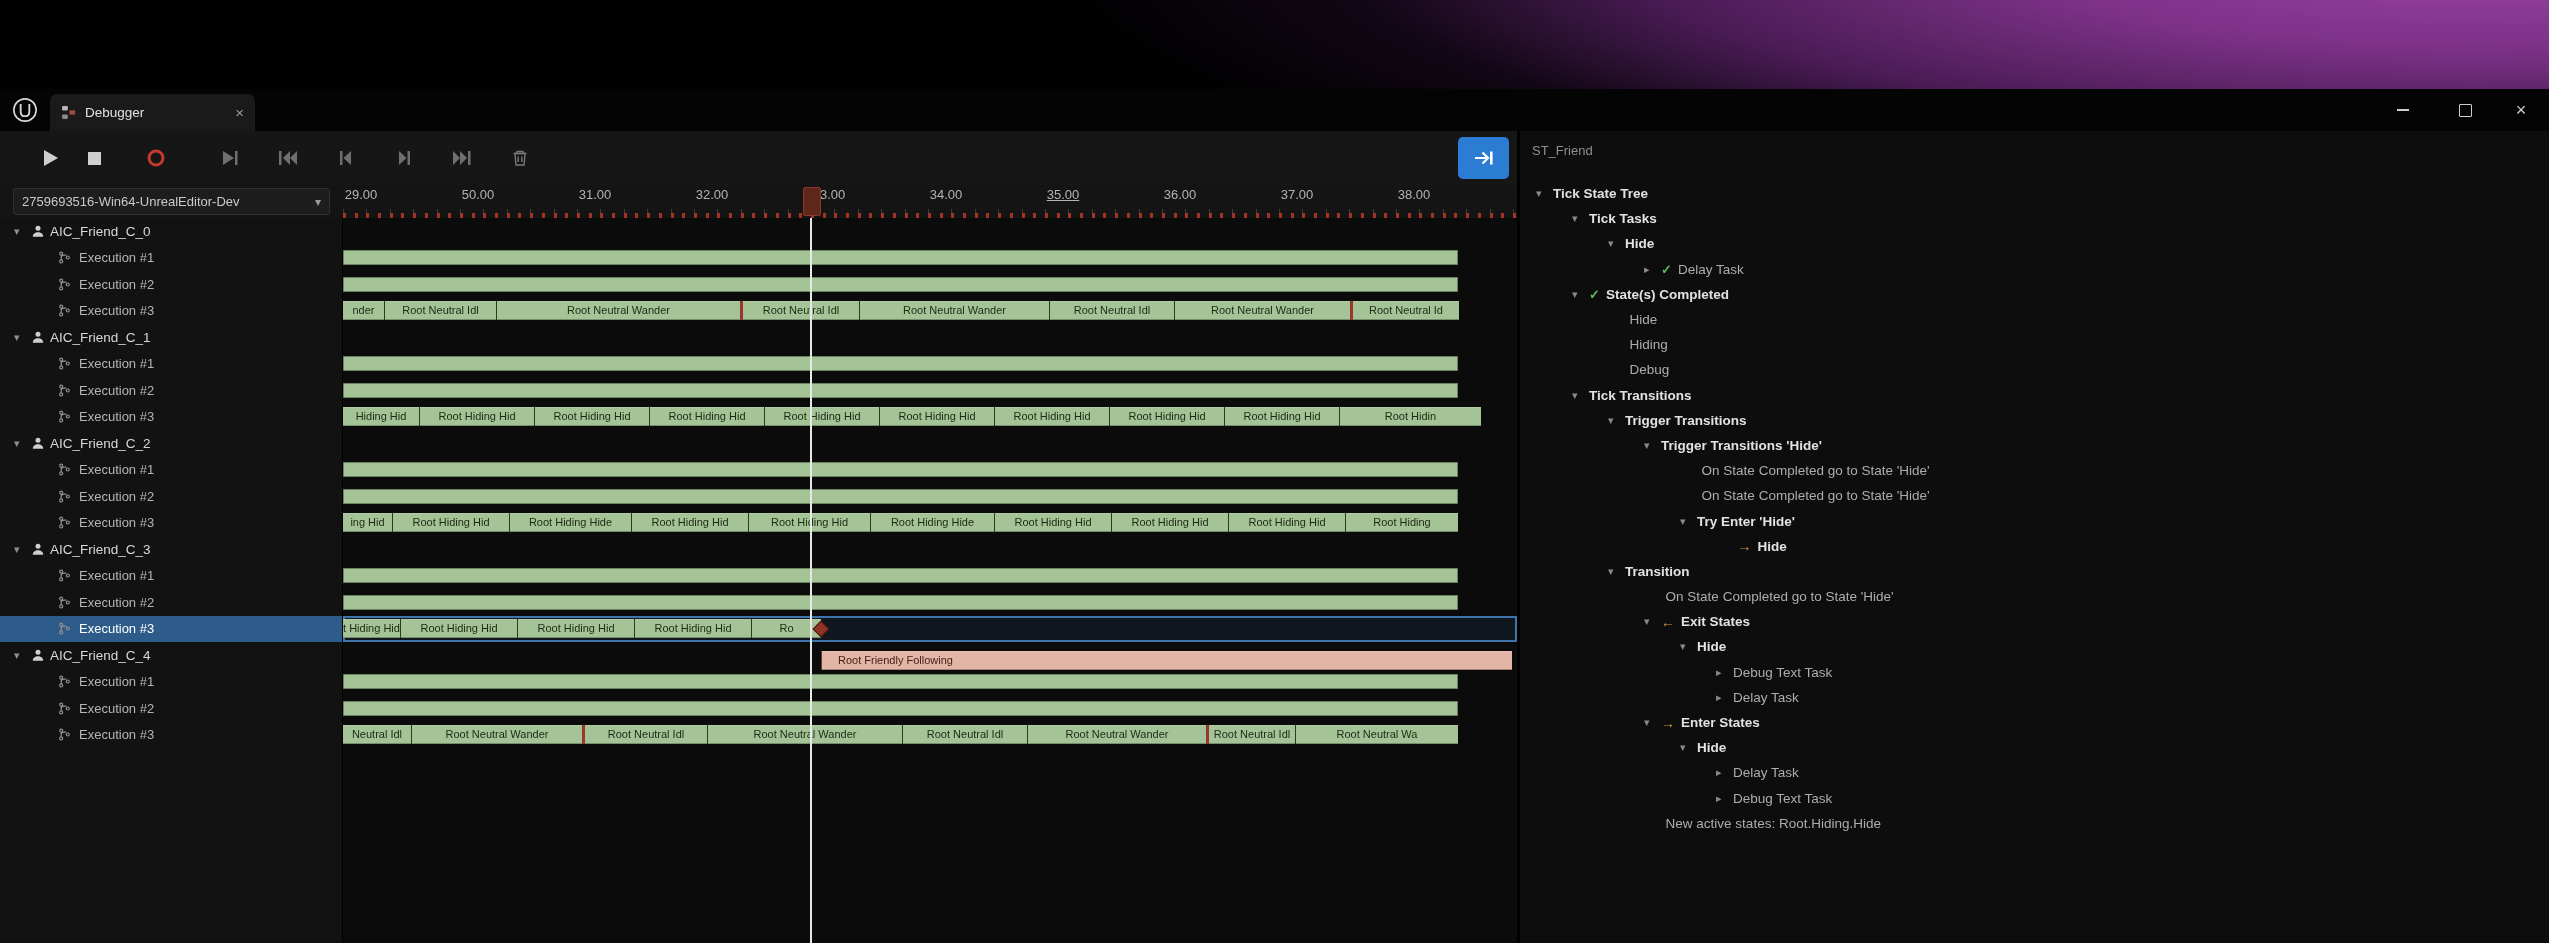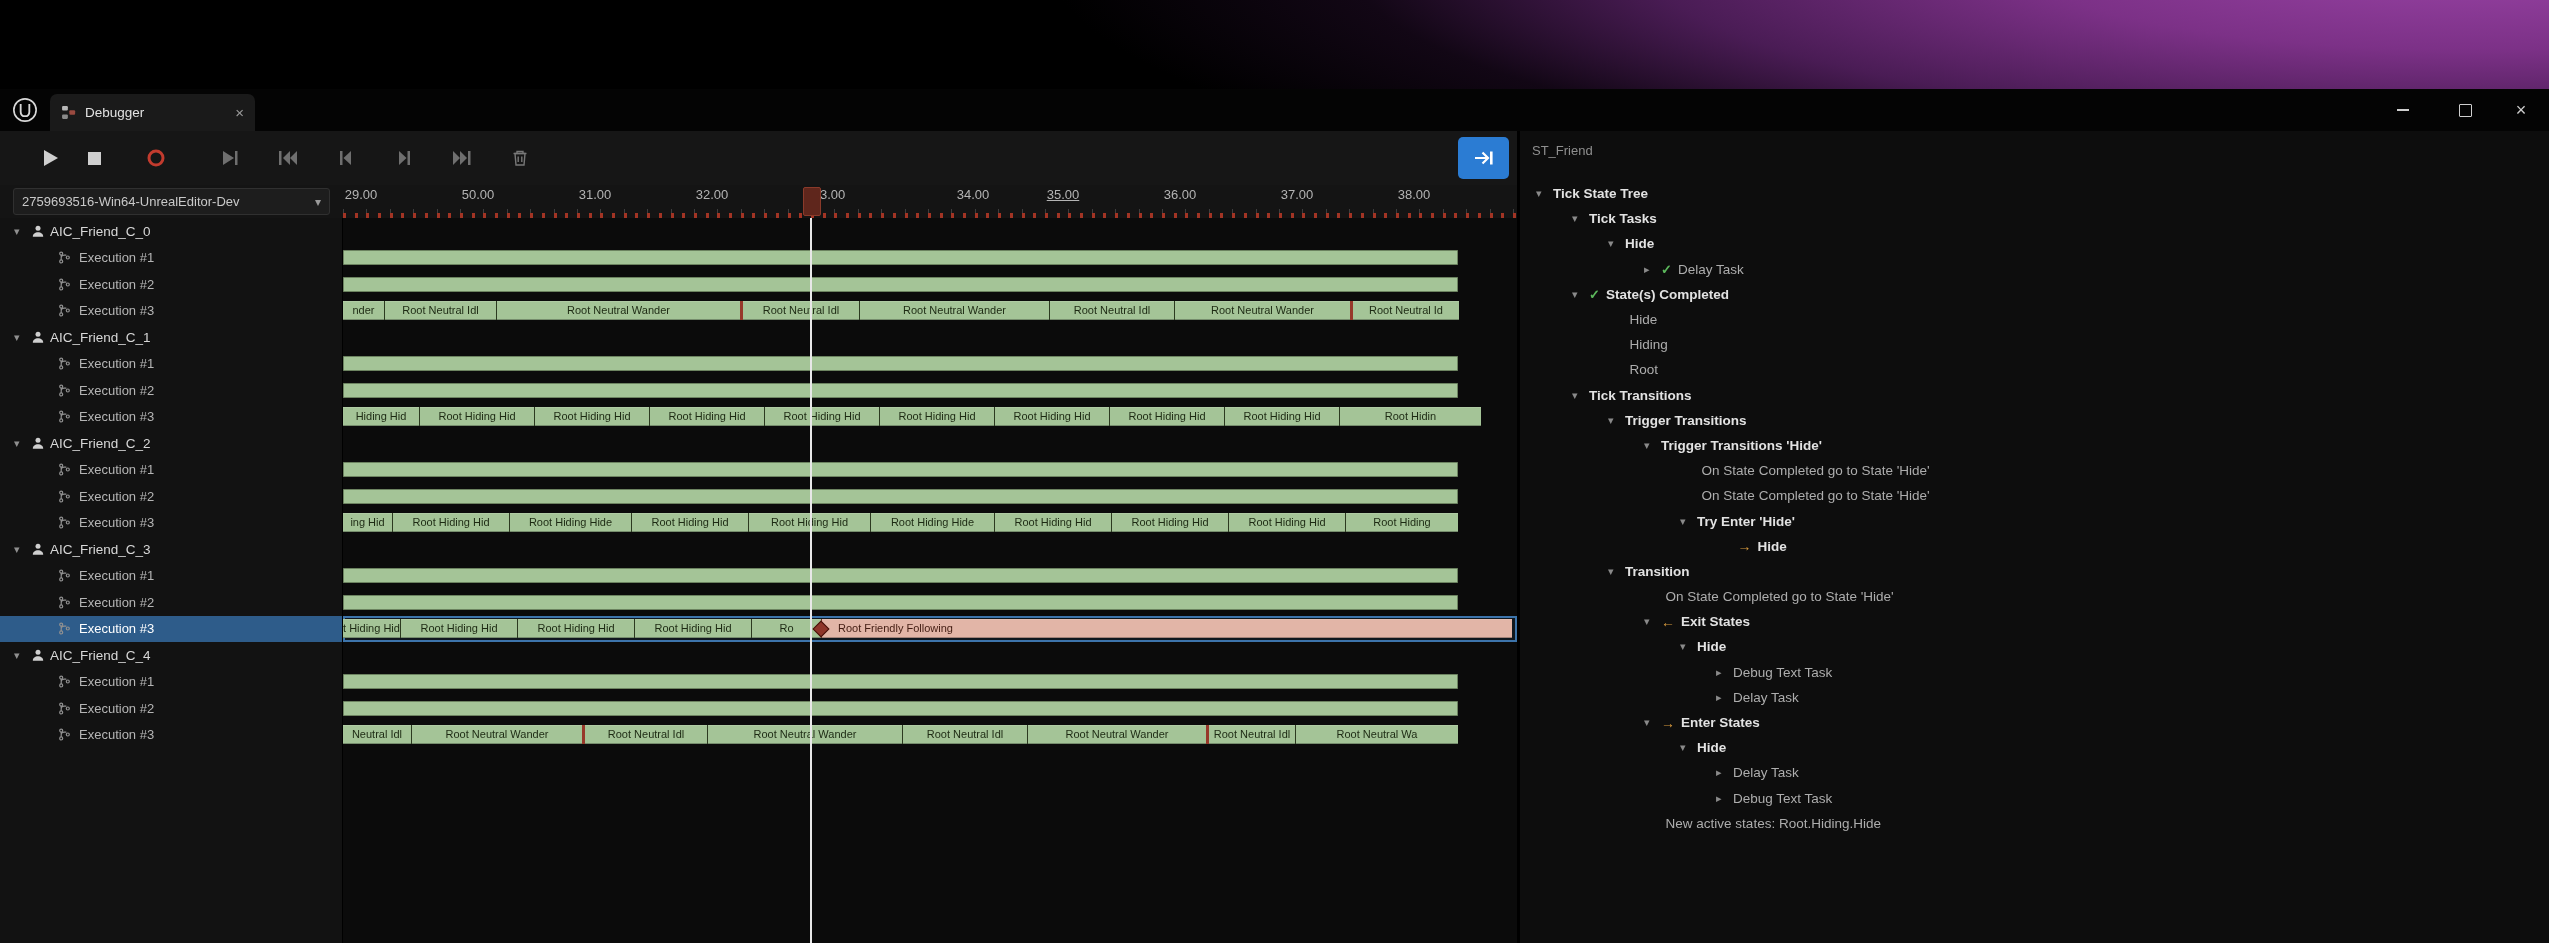--- a/index.html
+++ b/index.html
@@ -199,21 +199,21 @@
         </div>
         <div id="ruler">
           <div id="gray-ticks"></div>
           <div id="red-ticks"></div>
           <div id="scrub" style="left: 460px;"></div>
         <span class="rlab" style="left: 18px;">29.00</span>
             <span class="rlab" style="left: 135px;">50.00</span>
             <span class="rlab" style="left: 252px;">31.00</span>
             <span class="rlab" style="left: 369px;">32.00</span>
             <span class="rlab" style="left: 486px;">33.00</span>
-            <span class="rlab" style="left: 630px;">34.00</span>
+            <span class="rlab" style="left: 603px;">34.00</span>
             <span class="rlab" style="left: 720px; text-decoration: underline;">35.00</span>
             <span class="rlab" style="left: 837px;">36.00</span>
             <span class="rlab" style="left: 954px;">37.00</span>
             <span class="rlab" style="left: 1071px;">38.00</span>
           </div>
       </div>
 
       <div id="content">
         <div id="instances">
             <div class="t-row group">
@@ -502,21 +502,21 @@
               <div class="bar-full" style="width: 1115px;"></div>
             </div>
             <div class="t-row trk sel-trk">
               <div class="segrow">
                 <span class="seg first" style="width: 57px;">t Hiding Hid</span>
                 <span class="seg" style="width: 117px;">Root Hiding Hid</span>
                 <span class="seg" style="width: 117px;">Root Hiding Hid</span>
                 <span class="seg" style="width: 117px;">Root Hiding Hid</span>
                 <span class="seg" style="width: 70px;">Ro</span>
                 <span class="diamond" style="left: 472px;"></span>
-                <span class="seg pink" style="width: 691px;">Root Friendly Following</span>
+                <span class="seg pink" style="width: 691px; margin-top: 32px;">Root Friendly Following</span>
               </div>
             </div>
             <div class="t-row"></div>
             <div class="t-row trk">
               <div class="bar-full" style="width: 1115px;"></div>
             </div>
             <div class="t-row trk">
               <div class="bar-full" style="width: 1115px;"></div>
             </div>
             <div class="t-row trk">
@@ -563,21 +563,21 @@
             <span class="d-check">✓</span>
             <span class="d-label bold">State(s) Completed</span>
           </div>
           <div class="d-row" style="padding-left: 109.6px;">
             <span class="d-label">Hide</span>
           </div>
           <div class="d-row" style="padding-left: 109.6px;">
             <span class="d-label">Hiding</span>
           </div>
           <div class="d-row" style="padding-left: 109.6px;">
-            <span class="d-label">Root</span>
+            <span class="d-label">Debug</span>
           </div>
           <div class="d-row" style="padding-left: 52px;">
             <span class="d-caret">▾</span>
             <span class="d-label bold">Tick Transitions</span>
           </div>
           <div class="d-row" style="padding-left: 88px;">
             <span class="d-caret">▾</span>
             <span class="d-label bold">Trigger Transitions</span>
           </div>
           <div class="d-row" style="padding-left: 124px;">

